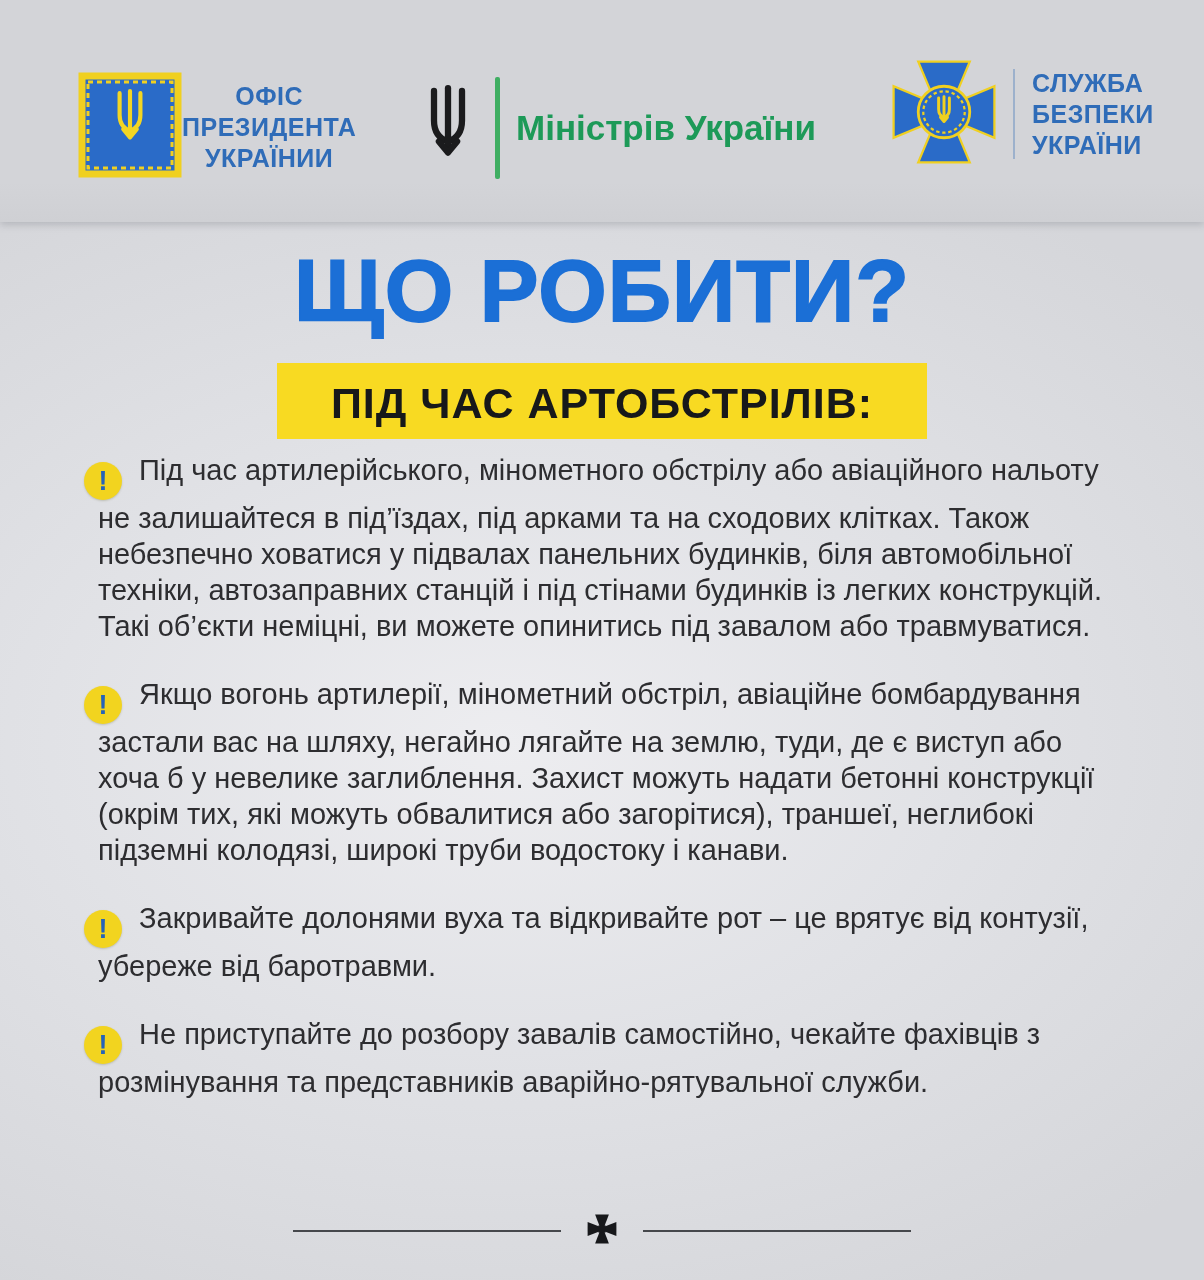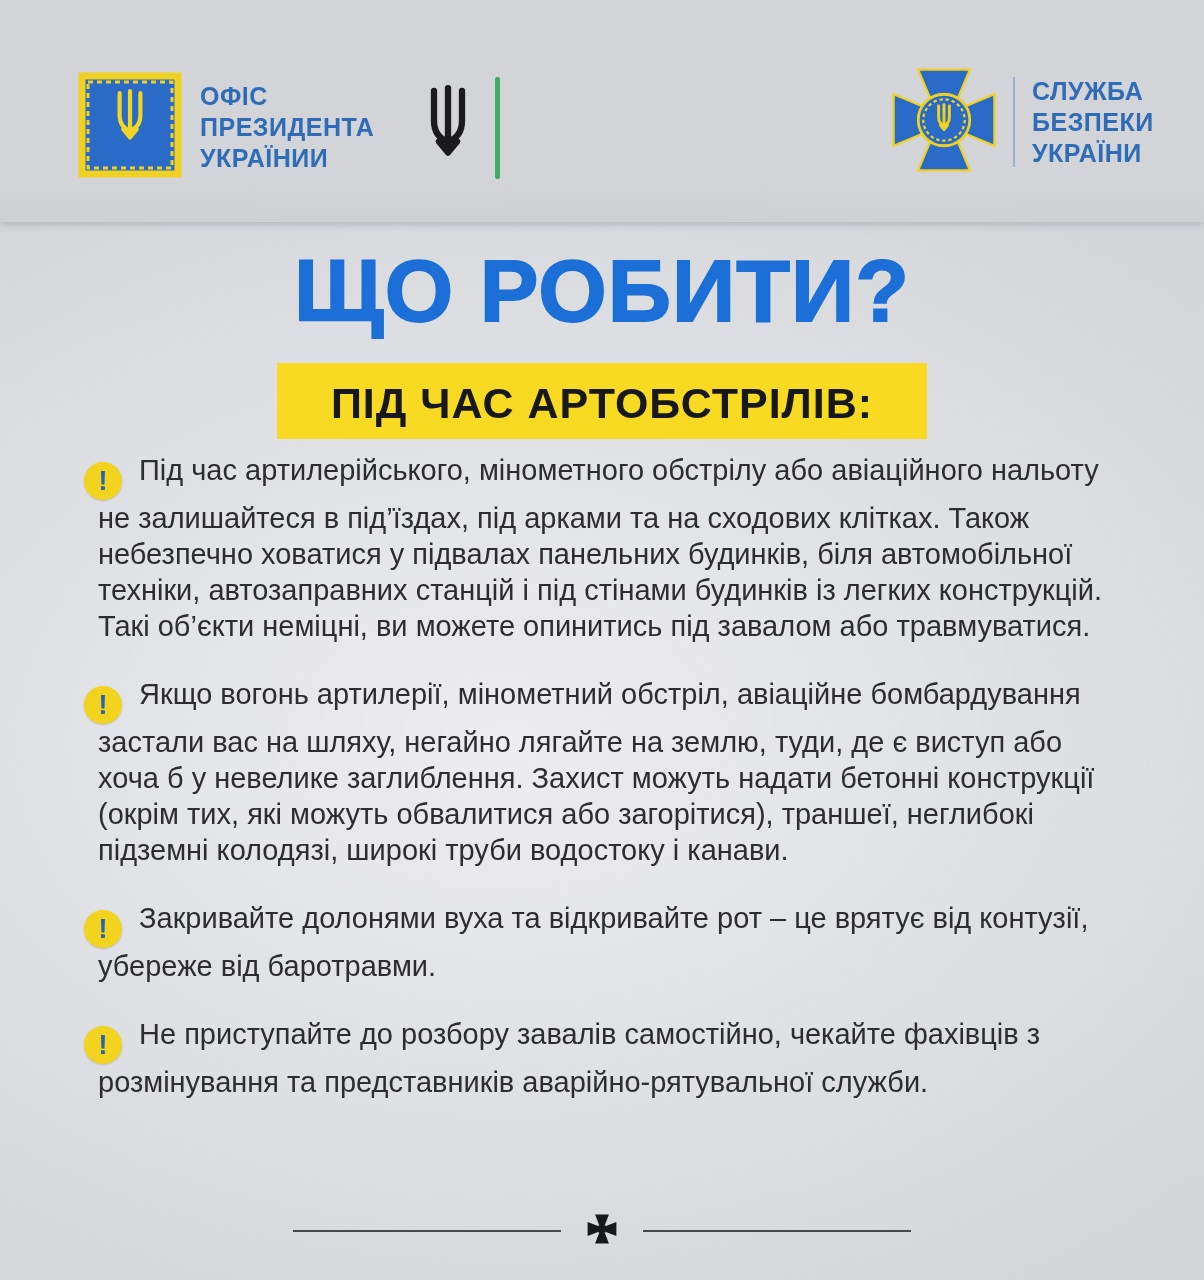--- a/index.html
+++ b/index.html
@@ -11,26 +11,26 @@
     font-family: "Liberation Sans", "DejaVu Sans", sans-serif;
     overflow: hidden;
   }
   .header-band {
     position:absolute; top:0; left:0; right:0; height:222px;
     background: linear-gradient(#d3d4d8 82%, #cfd0d4 100%);
     box-shadow: 0 3px 7px rgba(110,112,122,0.30);
   }
   .logo { position:absolute; display:flex; align-items:center; }
   #logo-president { left:78px; top:72px; }
-  .pres-text { margin-left:18px; color:#2f6cb8; font-weight:700; font-size:25px; line-height:31px; letter-spacing:0.5px; }
+  .pres-text { color:#2f6cb8; font-weight:700; font-size:25px; line-height:31px; letter-spacing:0.5px;text-align:center; }
   #logo-cabinet { left:413px; top:70px; }
   .green-bar { width:5px; height:102px; background:#3fae62; margin:0 16px 0 12px; border-radius:2px; }
   .cab-line1 { font-size:34px; line-height:40px; color:#4b87c8; font-weight:600; }
   .cab-line2 { font-size:35px; line-height:42px; color:#1d9a58; font-weight:700; }
-  #logo-sbu { left:888px; top:64px; }
+  #logo-sbu { left:888px; top:56px; }
   .sbu-divider { width:2px; height:90px; background:#9db1cc; margin:0 17px 0 13px; }
   .sbu-text { color:#2f6cb8; font-weight:700; font-size:25px; line-height:31px; letter-spacing:0.5px; }
 
   .title {
     position:absolute; top:240px; left:0; width:100%;
     text-align:center; font-size:88px; font-weight:700;
     color:#1b6fd6; letter-spacing:1px; -webkit-text-stroke:1.8px #1b6fd6;
   }
   .subtitle-row { position:absolute; top:363px; left:0; width:100%; text-align:center; }
   .subtitle {
@@ -91,20 +91,21 @@
           <g stroke="#1b1b1d" stroke-width="9" fill="none" stroke-linecap="round">
             <path d="M30 10 v42 c0 18 8 26 20 30"></path>
             <path d="M70 10 v42 c0 18 -8 26 -20 30"></path>
             <path d="M50 6 v84"></path>
             <path d="M50 98 l-13 -16 M50 98 l13 -16"></path>
           </g>
         </svg>
       </span>
       <span class="green-bar"></span>
       <div>
+        <div class="cab-line2">Міністрів України</div>
       </div>
     </div>
 
     <div class="logo" id="logo-sbu">
       <span>
         <svg width="112" height="112" viewBox="0 0 100 100">
           <g fill="#2a6bc8" stroke="#f0d020" stroke-width="2">
             <path d="M42 41 L27 5 H73 L58 41 Z"></path>
             <path d="M59 42 L95 27 V73 L59 58 Z"></path>
             <path d="M42 59 L27 95 H73 L58 59 Z"></path>

